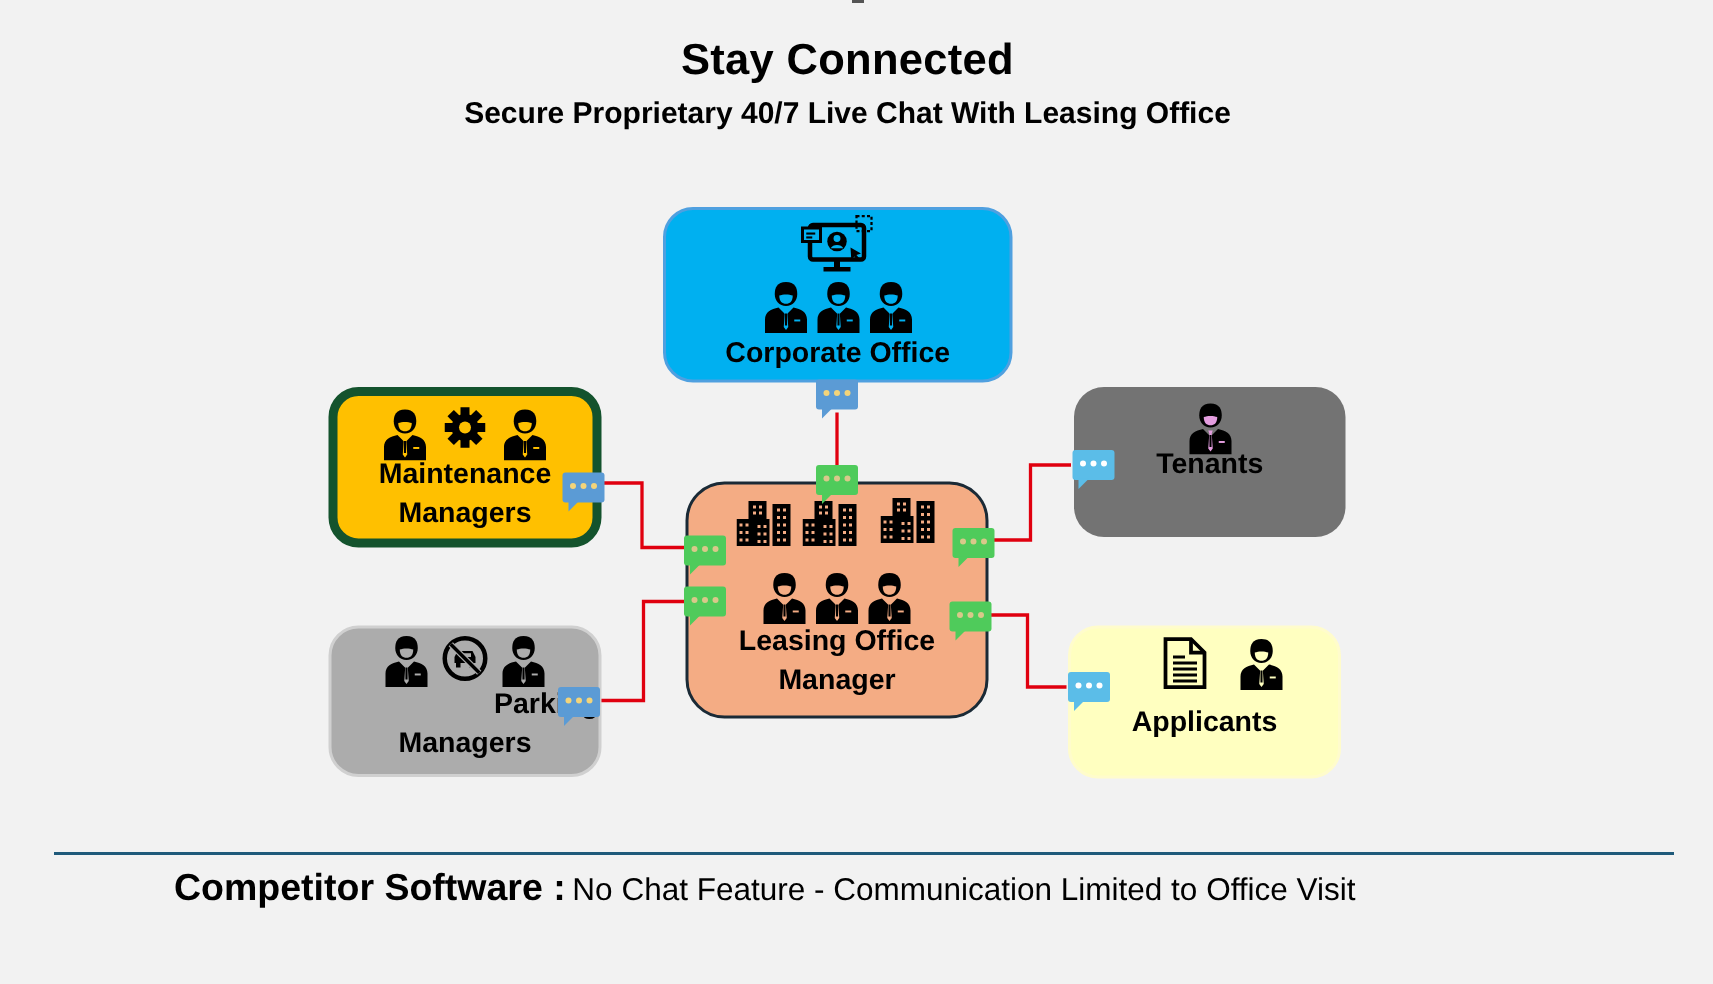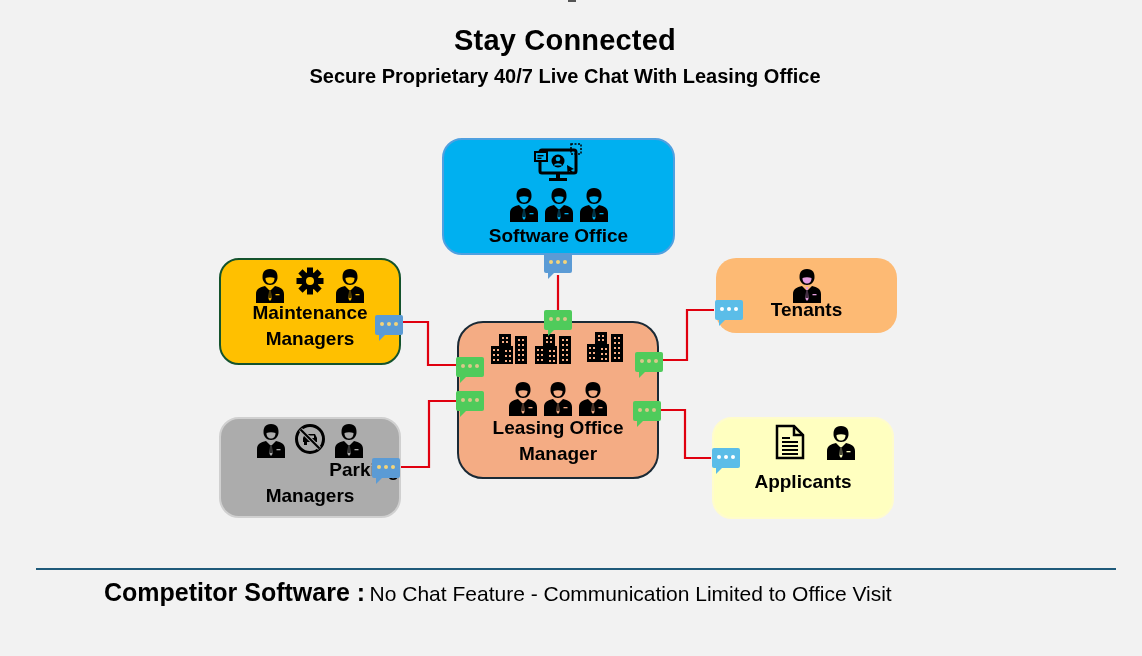--- a/index.html
+++ b/index.html
@@ -10,45 +10,45 @@
     .title { position: absolute; left: 0; width: 1130px; top: 24px; text-align: center;
       font-size: 29px; font-weight: 700; letter-spacing: 0.2px; }
     .subtitle { position: absolute; left: 0; width: 1130px; top: 65px; text-align: center;
       font-size: 20px; font-weight: 700; }
     .top-mark { position: absolute; left: 568px; top: 0; width: 8px; height: 2px; background: #555; }
 
     .node { position: absolute; border-radius: 20px; box-sizing: border-box; }
     .node .label { position: absolute; left: 0; right: 0; text-align: center; font-weight: 700;
       font-size: 19px; line-height: 26px; }
     .corporate { left: 442px; top: 138px; width: 233px; height: 117px; background: #00b0f0; border: 2px solid #4fa0e0; }
-    .maintenance { left: 219px; top: 258px; width: 182px; height: 107px; background: #ffc000; border: 2px solid #14532d; }
+    .maintenance { left: 219px; top: 258px; width: 182px; height: 107px; background: #ffc000; border: 6px solid #14532d; }
     .parking { left: 219px; top: 417px; width: 182px; height: 101px; background: #acacac; border: 2px solid #d0d0d0; }
     .leasing { left: 457px; top: 321px; width: 202px; height: 158px; background: #f4ac84; border: 2px solid #1a2a36; border-radius: 26px; }
-    .tenants { left: 716px; top: 258px; width: 181px; height: 75px; background: #fdba74; }
+    .tenants { left: 716px; top: 258px; width: 181px; height: 100px; background: #737373; }
     .applicants { left: 712px; top: 417px; width: 182px; height: 102px; background: #ffffc0; border: 2px solid #fffccc; padding-left: 14px; }
 
     .icon-row { position: absolute; left: 0; right: 0; display: flex; justify-content: center; align-items: flex-end; }
     svg.ic { display: block; }
 
     .connector { position: absolute; left: 0; top: 0; width: 1142px; height: 656px; pointer-events: none; }
 
     .bubble { position: absolute; width: 28px; height: 20px; border-radius: 2px; }
     .bubble::after { content: ""; position: absolute; left: 4px; bottom: -6px; width: 0; height: 0;
       border-left: 0 solid transparent; border-right: 7px solid transparent; border-top: 7px solid; border-top-color: inherit; }
     .bubble .dots { position: absolute; left: 0; right: 0; top: 7px; display: flex; justify-content: center; gap: 3px; }
     .bubble .dots i { width: 4px; height: 4px; border-radius: 50%; display: block; }
     .bubble.blue { background: #5b9bd5; border-top-color: #5b9bd5; }
     .bubble.blue .dots i { background: #f3d47a; }
     .bubble.sky { background: #5bbde8; border-top-color: #5bbde8; }
     .bubble.sky .dots i { background: #ffffff; }
     .bubble.green { background: #4fcb5b; border-top-color: #4fcb5b; }
     .bubble.green .dots i { background: #d9c88a; }
 
     .divider { position: absolute; left: 36px; top: 568px; width: 1080px; height: 2px; background: #1f5a7a; }
-    .footer { position: absolute; left: 104px; top: 578px; white-space: nowrap; }
+    .footer { position: absolute; left: 116px; top: 578px; white-space: nowrap; }
     .footer .bold { font-size: 25px; font-weight: 700; }
     .footer .normal { font-size: 21px; font-weight: 400; }
   </style>
 </head>
 <body>
 
 <svg width="0" height="0" style="position:absolute">
   <defs>
     <symbol id="person" viewBox="0 0 30 36">
       <path d="M15 2 C9 2 7.5 6 7.5 10 C7.5 14.5 10.5 18 15 18 C19.5 18 22.5 14.5 22.5 10 C22.5 6 21 2 15 2 Z" fill="#000"></path>
@@ -130,21 +130,21 @@
     <svg class="ic" width="30" height="36">
         <use href="#person"></use>
       </svg>
     <svg class="ic" width="30" height="36">
         <use href="#person"></use>
       </svg>
     <svg class="ic" width="30" height="36">
         <use href="#person"></use>
       </svg>
   </div>
-  <div class="label" style="top:83px;">Software Office</div>
+  <div class="label" style="top:83px;">Corporate Office</div>
 </div>
 
 <div class="node maintenance">
   <div class="icon-row" style="top:6px;gap:10px;color:#ffc000;">
     <svg class="ic" width="30" height="36">
         <use href="#person"></use>
       </svg>
     <svg class="ic" width="30" height="30" viewBox="0 0 30 30" style="margin-bottom:7px;">
       <g fill="#000">
         <circle cx="15" cy="15" r="9"></circle>

